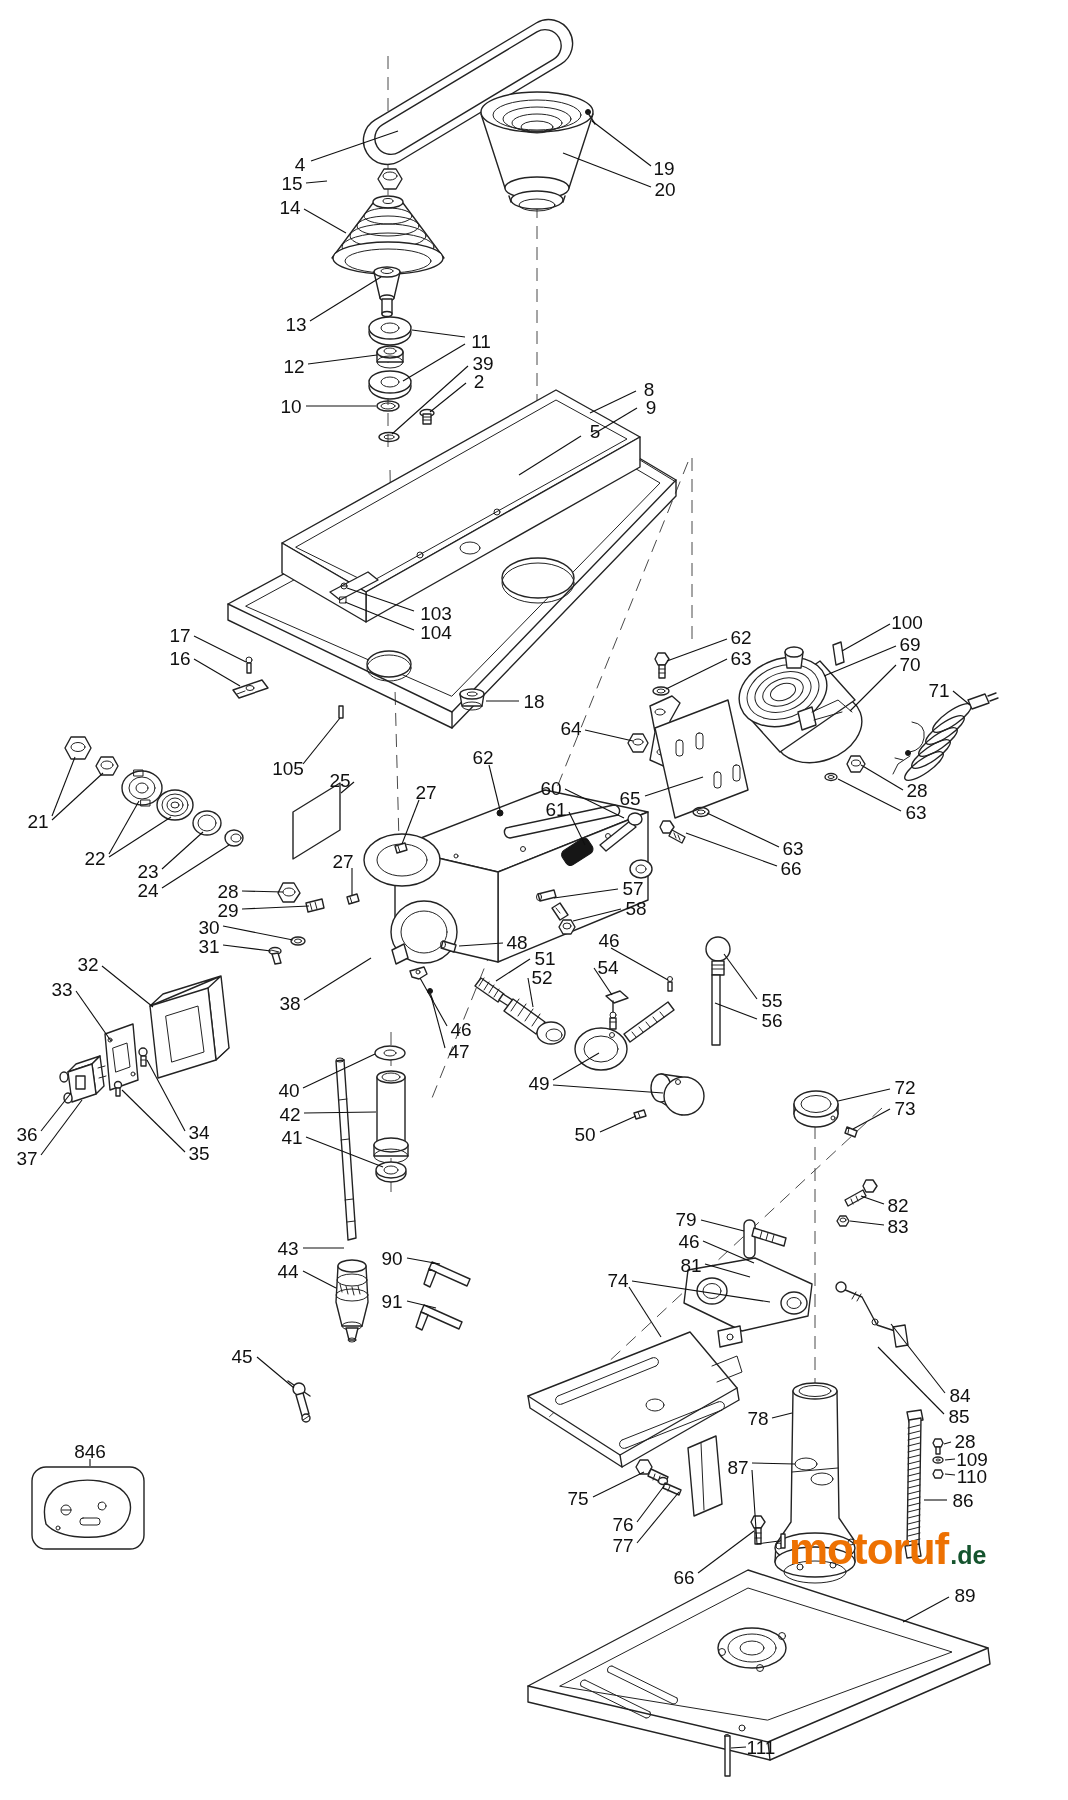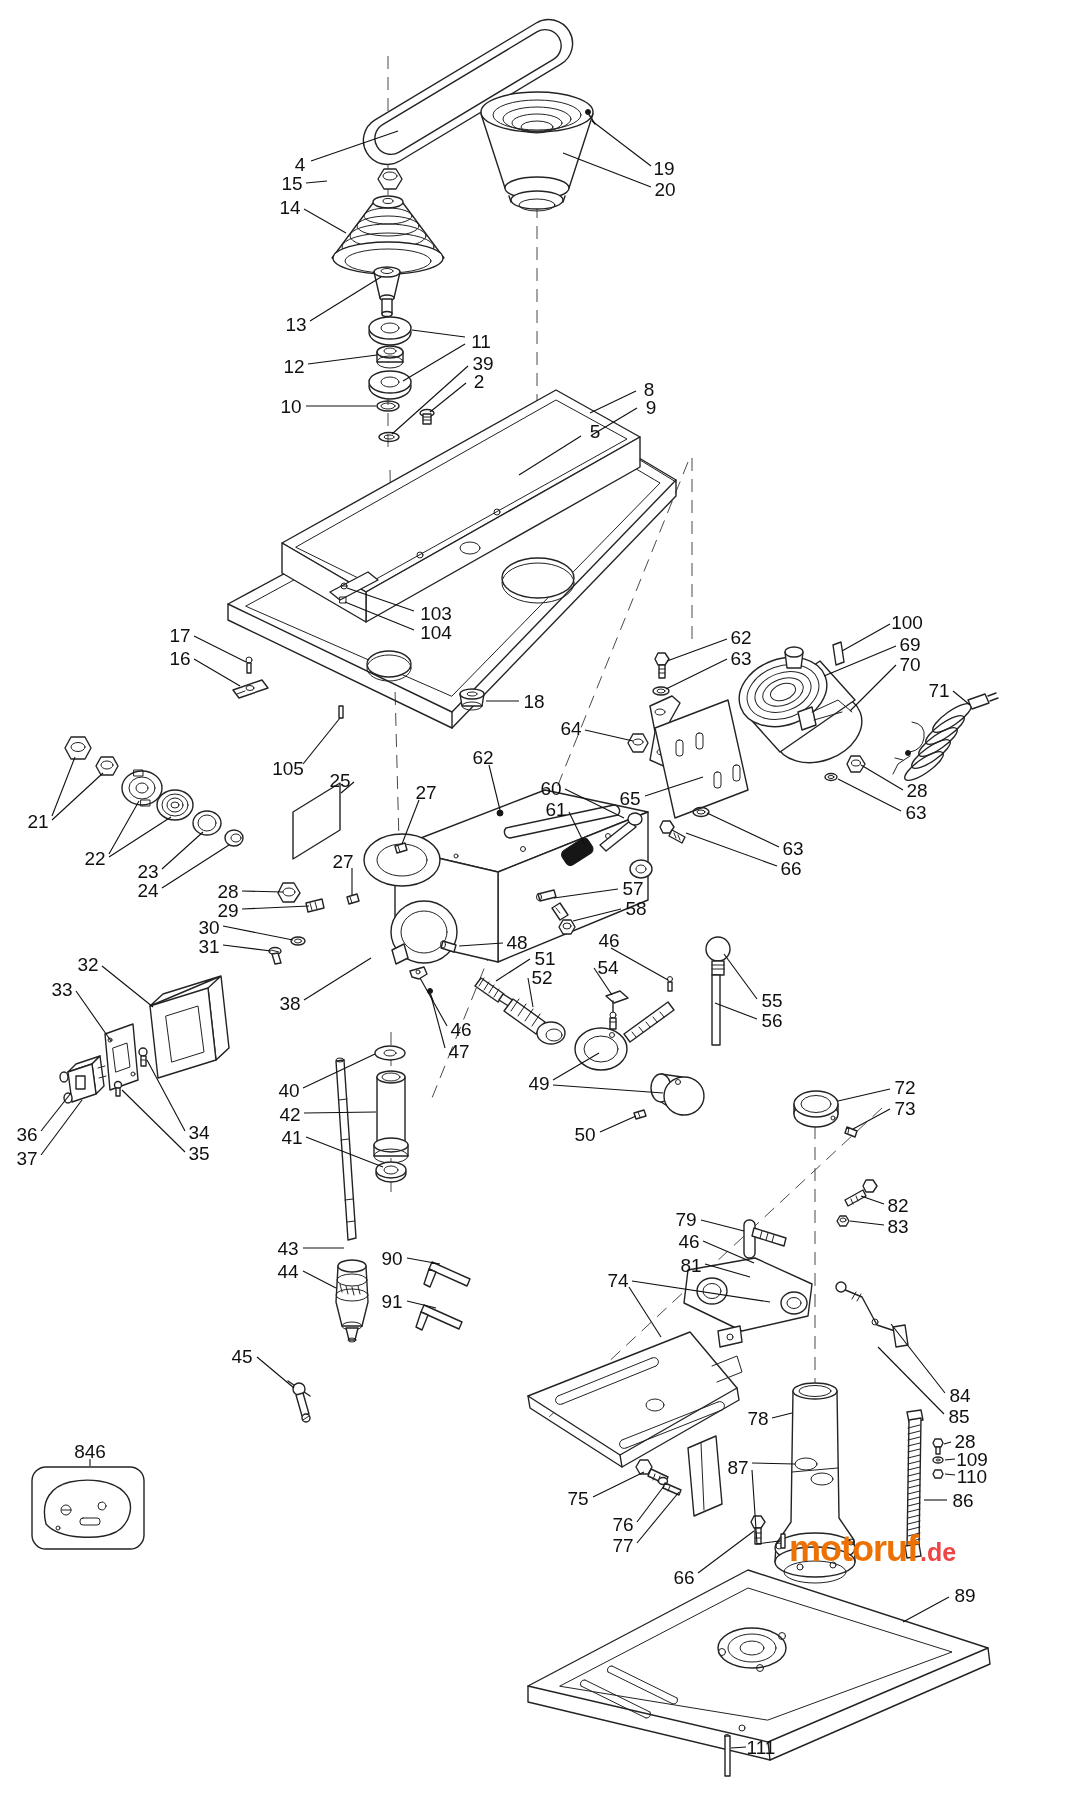--- a/index.html
+++ b/index.html
@@ -8,21 +8,21 @@
   #art{position:absolute;left:0;top:0;}
   
   .p{fill:#ffffff;stroke:#232323;stroke-width:1.4;stroke-linejoin:round;}
   .n{fill:none;stroke:#232323;stroke-width:1.4;stroke-linejoin:round;stroke-linecap:round;}
   .t{fill:none;stroke:#232323;stroke-width:1;stroke-linejoin:round;stroke-linecap:round;}
   .d{fill:none;stroke:#4a4a4a;stroke-width:1;stroke-dasharray:13 8;}
   .k{fill:#161616;stroke:#161616;stroke-width:1;}
   #callouts text{font:19px "Liberation Sans",sans-serif;fill:#101010;text-anchor:middle;}
   #callouts polyline{fill:none;stroke:#101010;stroke-width:1.1;}
   #watermark{position:absolute;left:789px;top:1527px;white-space:nowrap;cursor:pointer;}
-  #watermark .brand{font-weight:bold;font-size:36px;letter-spacing:-1px;line-height:44px;text-align:center;}
+  #watermark .brand{font-weight:bold;font-size:44px;letter-spacing:-1px;line-height:44px;text-align:center;}
   #watermark .tld{font-weight:bold;font-size:25px;margin-left:2px;}
 </style>
 </head>
 <body>
 
 <div id="page">
 
 <svg id="art" width="1068" height="1800" viewBox="0 0 1068 1800" xmlns="http://www.w3.org/2000/svg">
 
   <g>
@@ -848,16 +848,16 @@
         <polyline points="955 1475 945 1474"></polyline>
         <text x="972" y="1482.5">110</text>
         <polyline points="746 1747 731 1748"></polyline>
         <text x="761" y="1753.5">111</text>
         <polyline points="90 1459 90 1466"></polyline>
         <text x="90" y="1457.5">846</text>
       </g>
 </svg>
 
 <div id="watermark">
-  <span class="brand" style="color: rgb(237, 113, 2);">motoruf</span><span class="tld" style="color: #ef4444;">.de</span>
+  <span class="brand" style="color: rgb(237, 113, 2);">motoruf</span><span class="tld" style="color: #14532d;">.de</span>
 </div>
 
 </div>
 
 </body></html>

